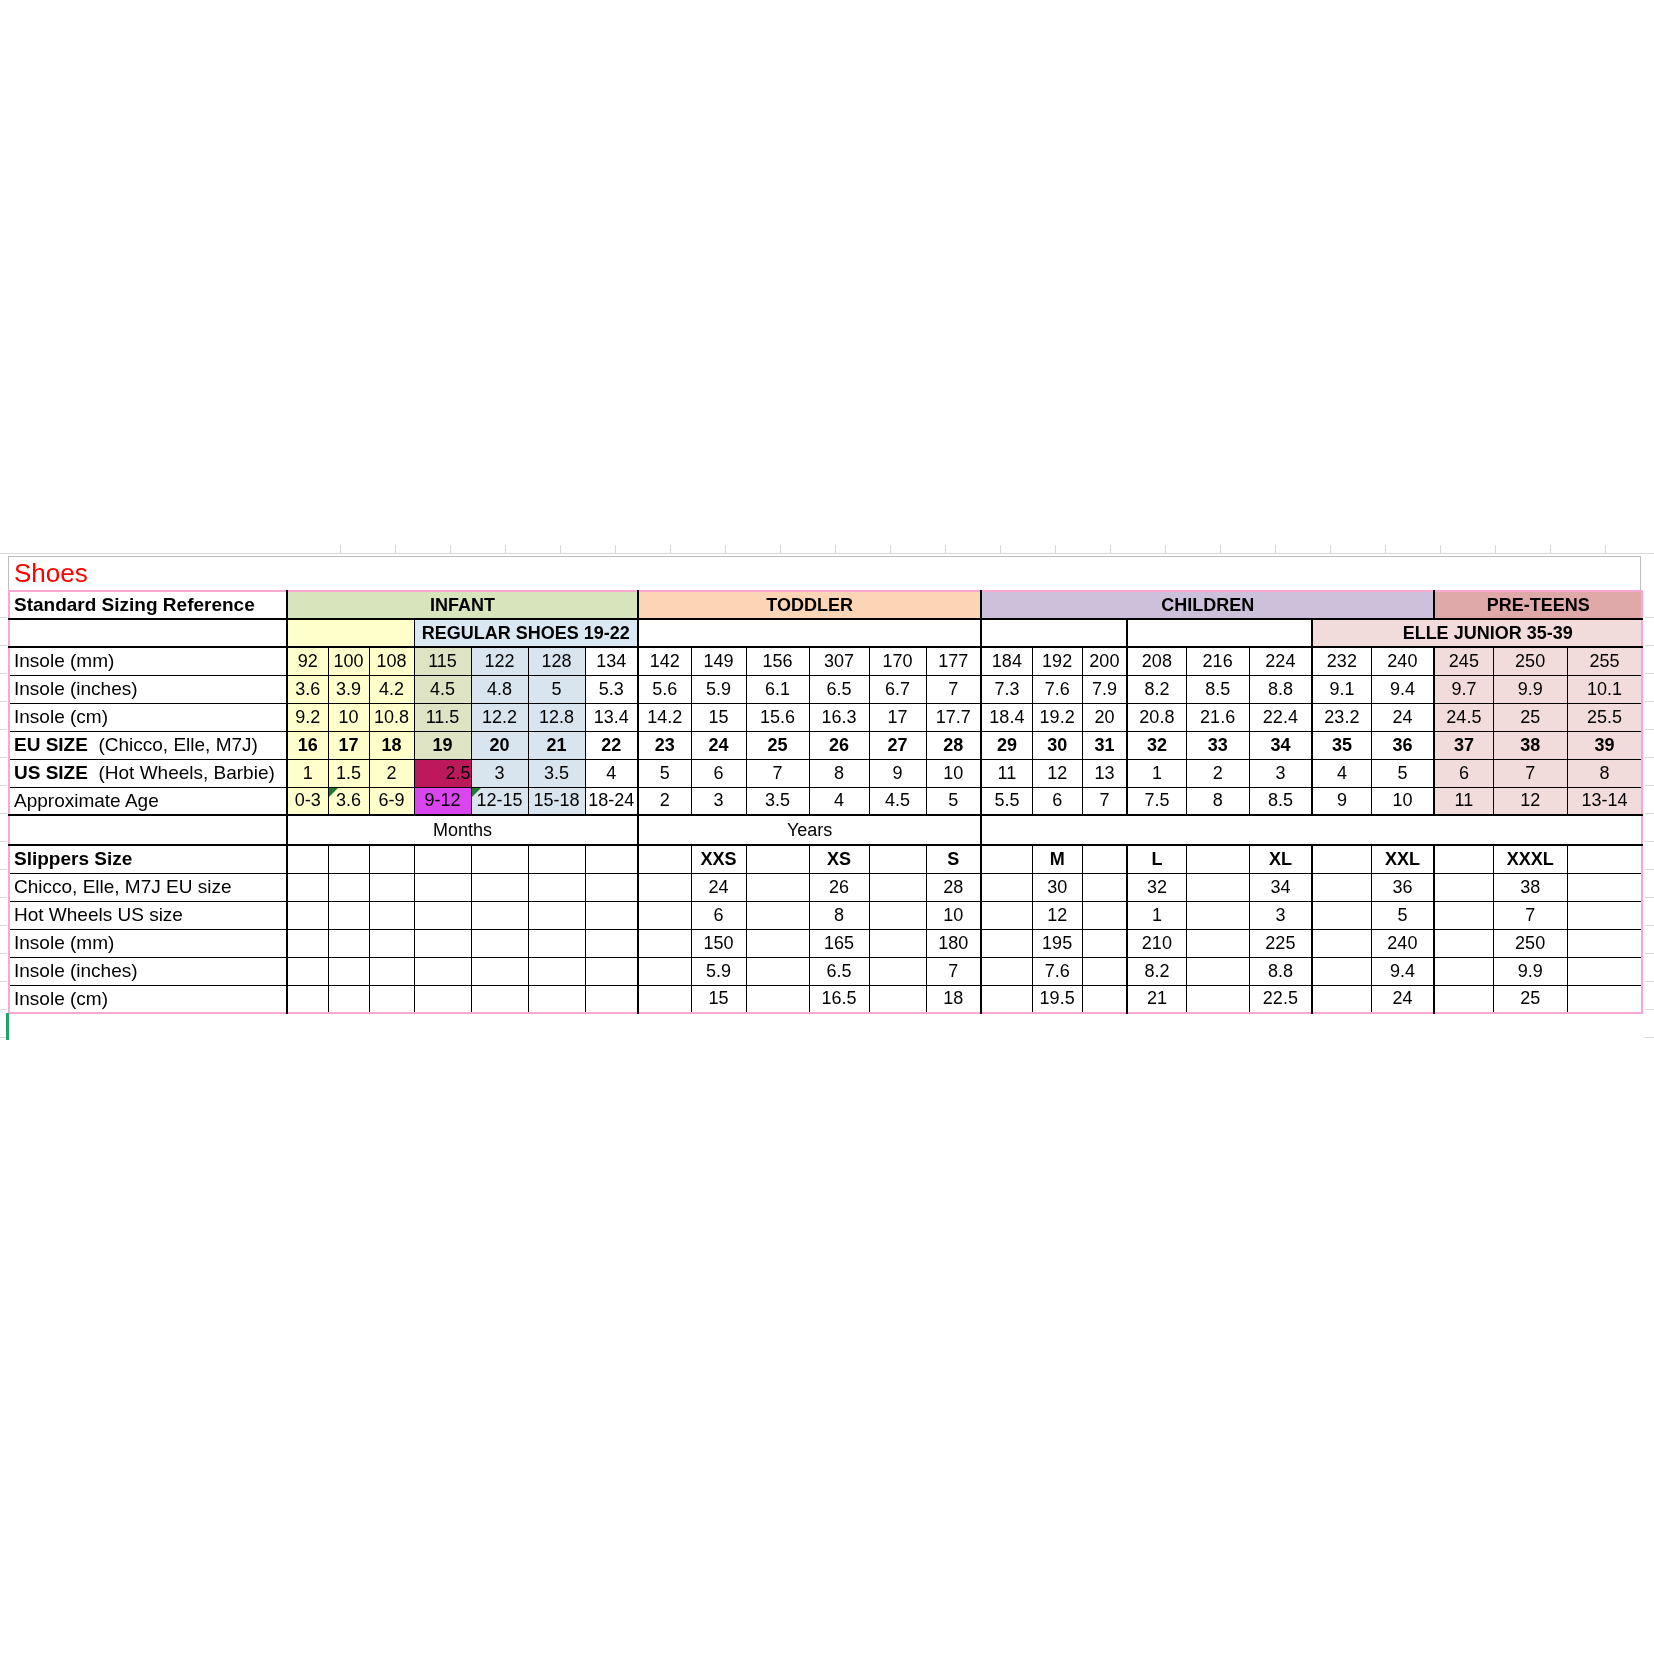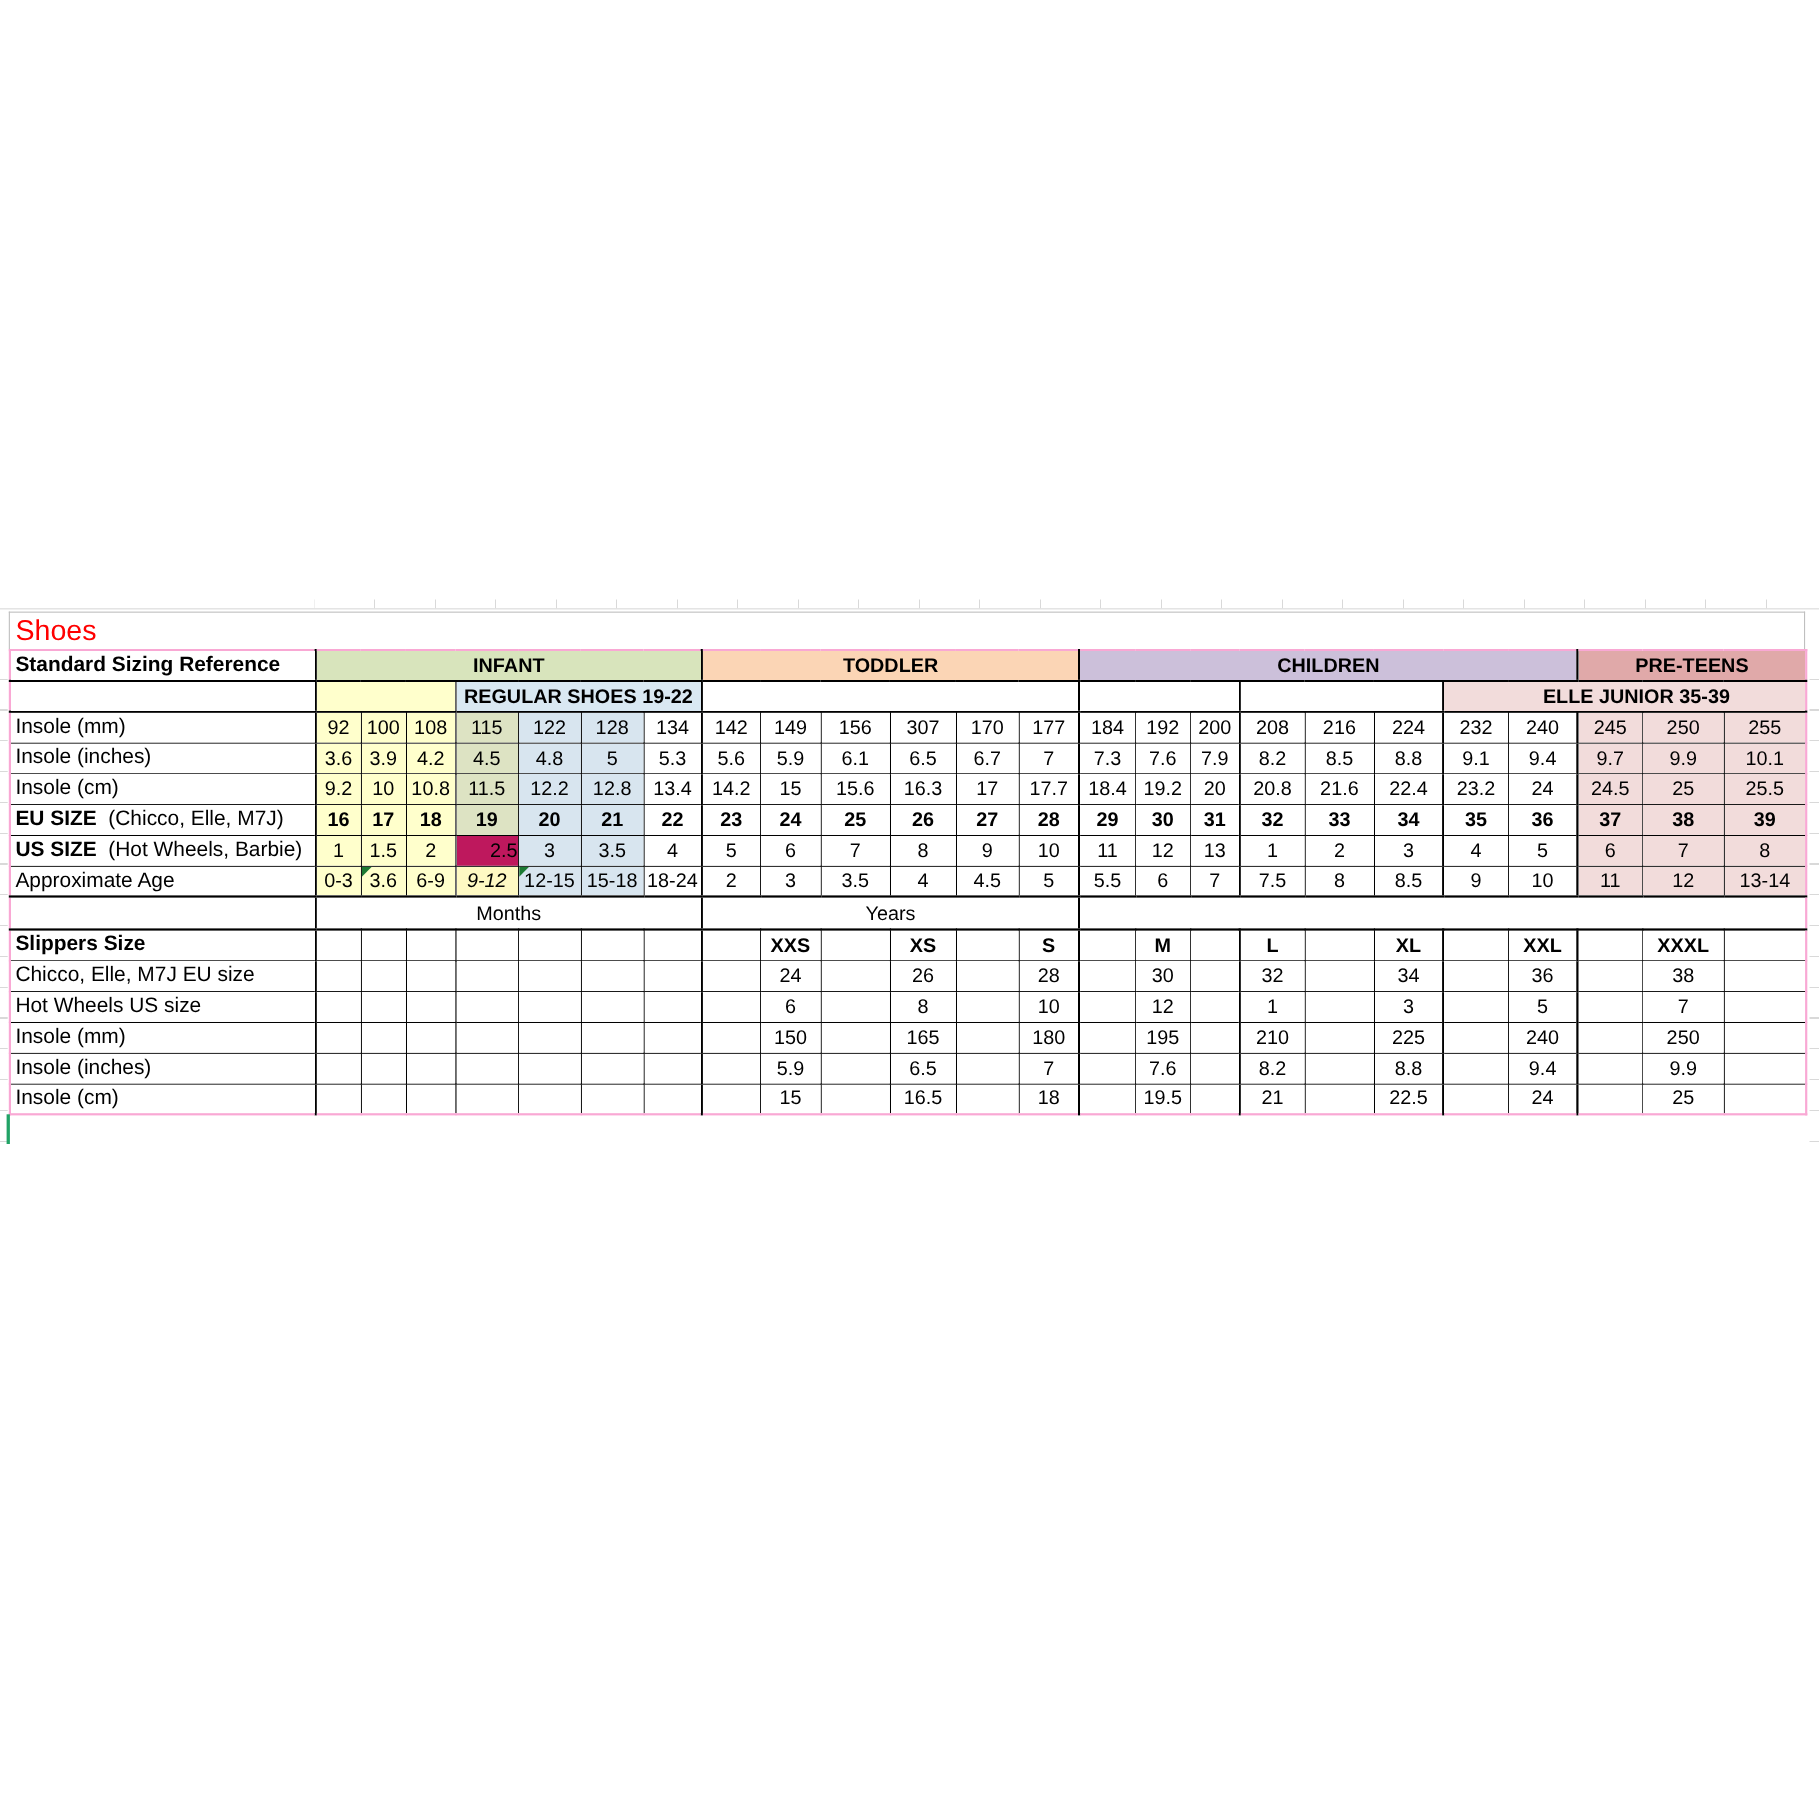--- a/index.html
+++ b/index.html
@@ -216,21 +216,21 @@
           <td style="background: rgb(255, 255, 255);">5</td>
           <td class="thickL" style="background: rgb(242, 220, 219);">6</td>
           <td style="background: rgb(242, 220, 219);">7</td>
           <td style="background: rgb(242, 220, 219);">8</td>
         </tr>
         <tr class="hb" style="height: 28px;">
           <td class="lbl">Approximate Age</td>
           <td class="thickL" style="background: rgb(255, 255, 204);">0-3</td>
           <td style="background: rgb(255, 255, 204);">3.6<span class="flag"></span></td>
           <td style="background: rgb(255, 255, 204);">6-9</td>
-          <td style="background: #fef9c3; font-style: italic;">9-12</td>
+          <td style="background: #d946ef;">9-12</td>
           <td style="background: rgb(216, 229, 239);">12-15<span class="flag"></span></td>
           <td style="background: rgb(216, 229, 239);">15-18</td>
           <td style="background: rgb(255, 255, 255);">18-24</td>
           <td class="thickL" style="background: rgb(255, 255, 255);">2</td>
           <td style="background: rgb(255, 255, 255);">3</td>
           <td style="background: rgb(255, 255, 255);">3.5</td>
           <td style="background: rgb(255, 255, 255);">4</td>
           <td style="background: rgb(255, 255, 255);">4.5</td>
           <td style="background: rgb(255, 255, 255);">5</td>
           <td class="thickL" style="background: rgb(255, 255, 255);">5.5</td>

